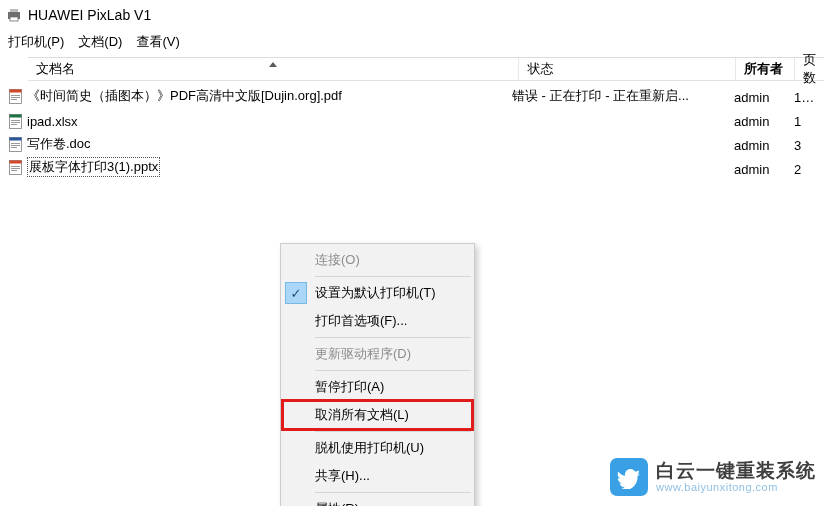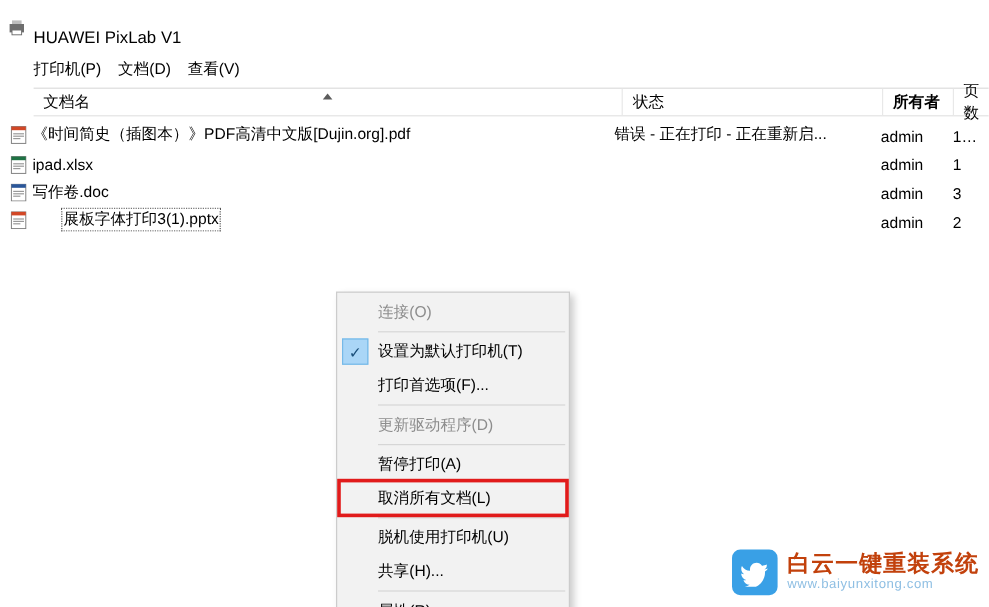--- a/index.html
+++ b/index.html
@@ -18,28 +18,26 @@
     align-items: center;
     padding: 7px 6px 4px 6px;
     gap: 6px;
   }
   .titlebar .printer-icon {
     width: 16px;
     height: 14px;
   }
   .titlebar .title {
     font-size: 14px;
-    margin-top: 16px;
   }
   .menubar {
     display: flex;
     gap: 14px;
     padding: 6px 8px;
     font-size: 13px;
-    margin-left: 20px;
   }
   .menubar span { cursor: default; }
   .header-row {
     display: flex;
     border-top: 1px solid #dcdcdc;
     border-bottom: 1px solid #e3e3e3;
     font-size: 13px;
     background: #fff;
     height: 24px;
     align-items: stretch;
@@ -78,21 +76,20 @@
   .cell { padding: 0 8px; overflow: hidden; white-space: nowrap; text-overflow: ellipsis; }
   .cell.doc { width: 504px; display: flex; align-items: center; gap: 4px; }
   .cell.status { width: 222px; }
   .cell.owner { width: 60px; }
   .cell.pages { flex: 1; }
   .file-icon { width: 15px; height: 15px; flex-shrink: 0; display:inline-flex; align-items:center; justify-content:center;}
   .selected-text {
     border: 1px dotted #555;
     padding: 0 1px;
     display: inline-block;
-    margin-left: 24px;
   }
   
   .context-menu {
     position: absolute;
     left: 280px;
     top: 243px;
     width: 195px;
     background: #f2f2f2;
     border: 1px solid #ccc;
     box-shadow: 3px 3px 6px rgba(0,0,0,0.2);
@@ -143,21 +140,21 @@
   .watermark .logo-box {
     width: 38px; height: 38px;
     background: #39a0e6;
     border-radius: 7px;
     display: flex;
     align-items: center;
     justify-content: center;
   }
   .watermark .logo-box svg { fill:#fff; }
   .watermark .texts { display:flex; flex-direction:column; line-height:1.1; }
-  .watermark .line1 { font-size: 19px; font-weight:bold; color:#c2410c; letter-spacing:1px;}
+  .watermark .line1 { font-size: 19px; font-weight:bold; color:#404040; letter-spacing:1px;}
   .watermark .line2 { font-size: 11px; color:#8fbfe3; letter-spacing:0.5px;}
 </style>
 </head>
 <body>
 
 <div class="titlebar">
   <span class="printer-icon">
     <svg viewBox="0 0 16 14">
         <rect x="2" y="4" width="12" height="7" fill="#6e6e6e"></rect>
         <rect x="4" y="1" width="8" height="3" fill="#bdbdbd"></rect>

